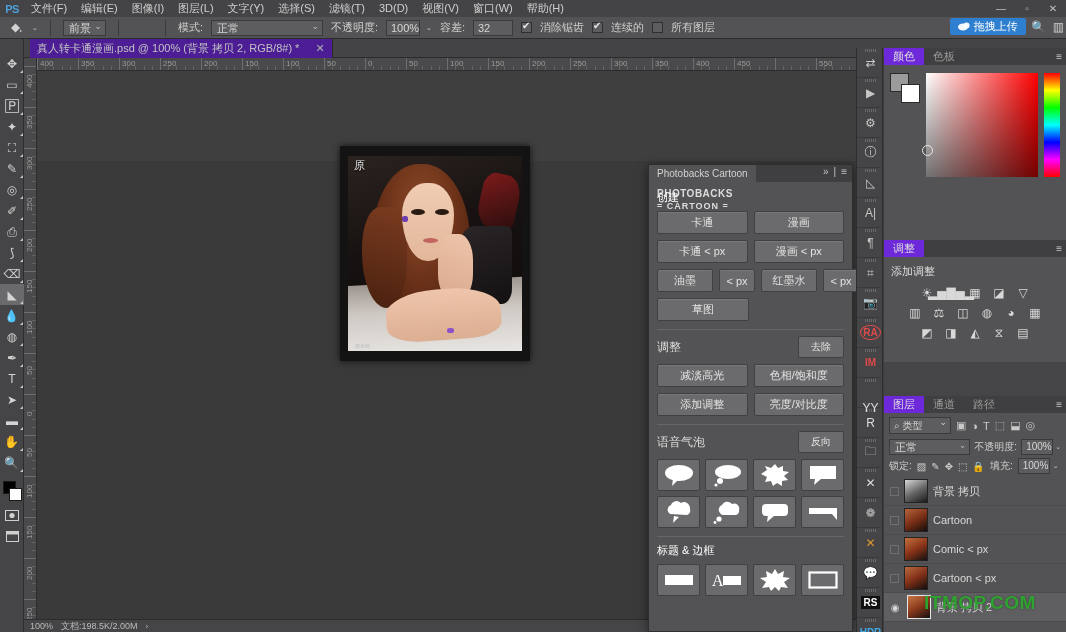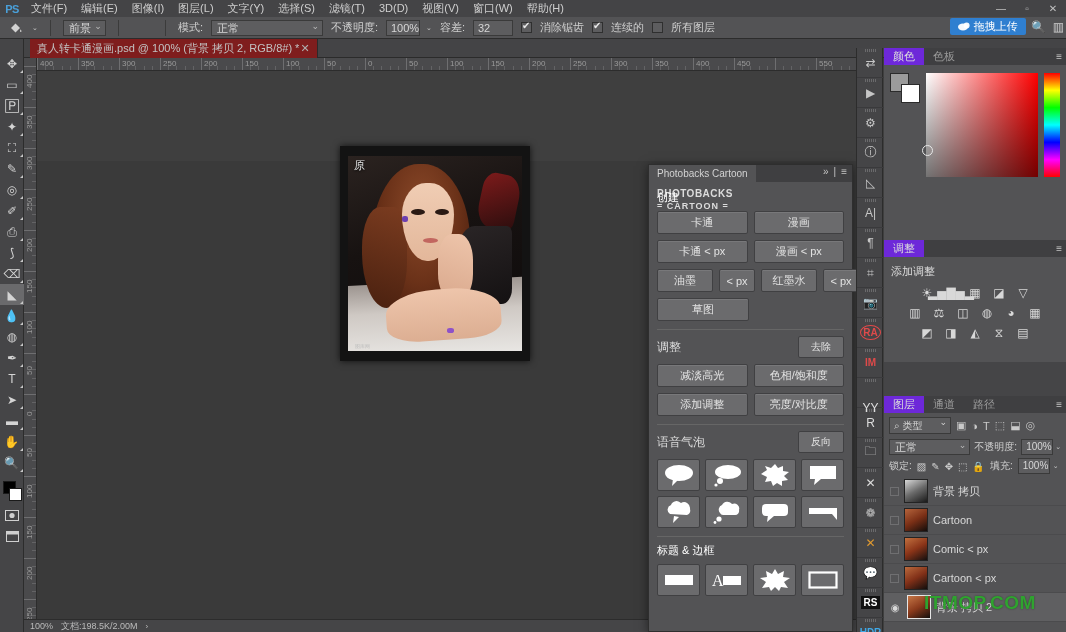--- a/index.html
+++ b/index.html
@@ -32,22 +32,22 @@
   .chk { width:11px; height:11px; background:#5d5d5f; border:1px solid #2f2f2f; display:inline-block;
       position:relative; vertical-align:middle;}
   .chk.on::after{ content:"✔"; position:absolute; left:0px; top:-3px; font-size:10px; color:#e8e8e8;}
   .optright { position:absolute; right:2px; top:1px; display:flex; align-items:center; gap:6px;}
   .bluebtn { background:#2f7fd0; color:#fff; font-size:11px; border-radius:2px; padding:2px 8px;
      display:flex; align-items:center; gap:4px; height:17px;}
 
   
   .tabbar { position:absolute; left:24px; top:39px; width:1042px; height:19px; background:#444446;
      border-bottom:1px solid #2b2b2b;}
-  .doctab { position:absolute; left:6px; top:0; height:19px; background:#7f1d1d; border-right:1px solid #2b2b2b;
-     display:flex; align-items:center; padding:0 7px; gap:1px; color:#c2c2c2; font-size:11px; white-space:nowrap;}
+  .doctab { position:absolute; left:6px; top:0; height:19px; background:#4c1d95; border-right:1px solid #2b2b2b;
+     display:flex; align-items:center; padding:0 7px; gap:16px; color:#c2c2c2; font-size:11px; white-space:nowrap;}
   .doctab .x { color:#b0b0b0; font-size:11px; }
 
   
   .toolbar { position:absolute; left:0; top:39px; width:24px; height:593px; background:#454547;
      border-right:1px solid #2c2c2c; padding-top:14px;}
   .tool { width:24px; height:21px; display:flex; align-items:center; justify-content:center;
      position:relative; color:#d4d4d4; }
   .tool.sel { background:#6a6a6c; }
   .tool .corner { position:absolute; right:1px; bottom:1px; width:0;height:0;
      border-left:3px solid transparent; border-bottom:3px solid #c8c8c8;}

